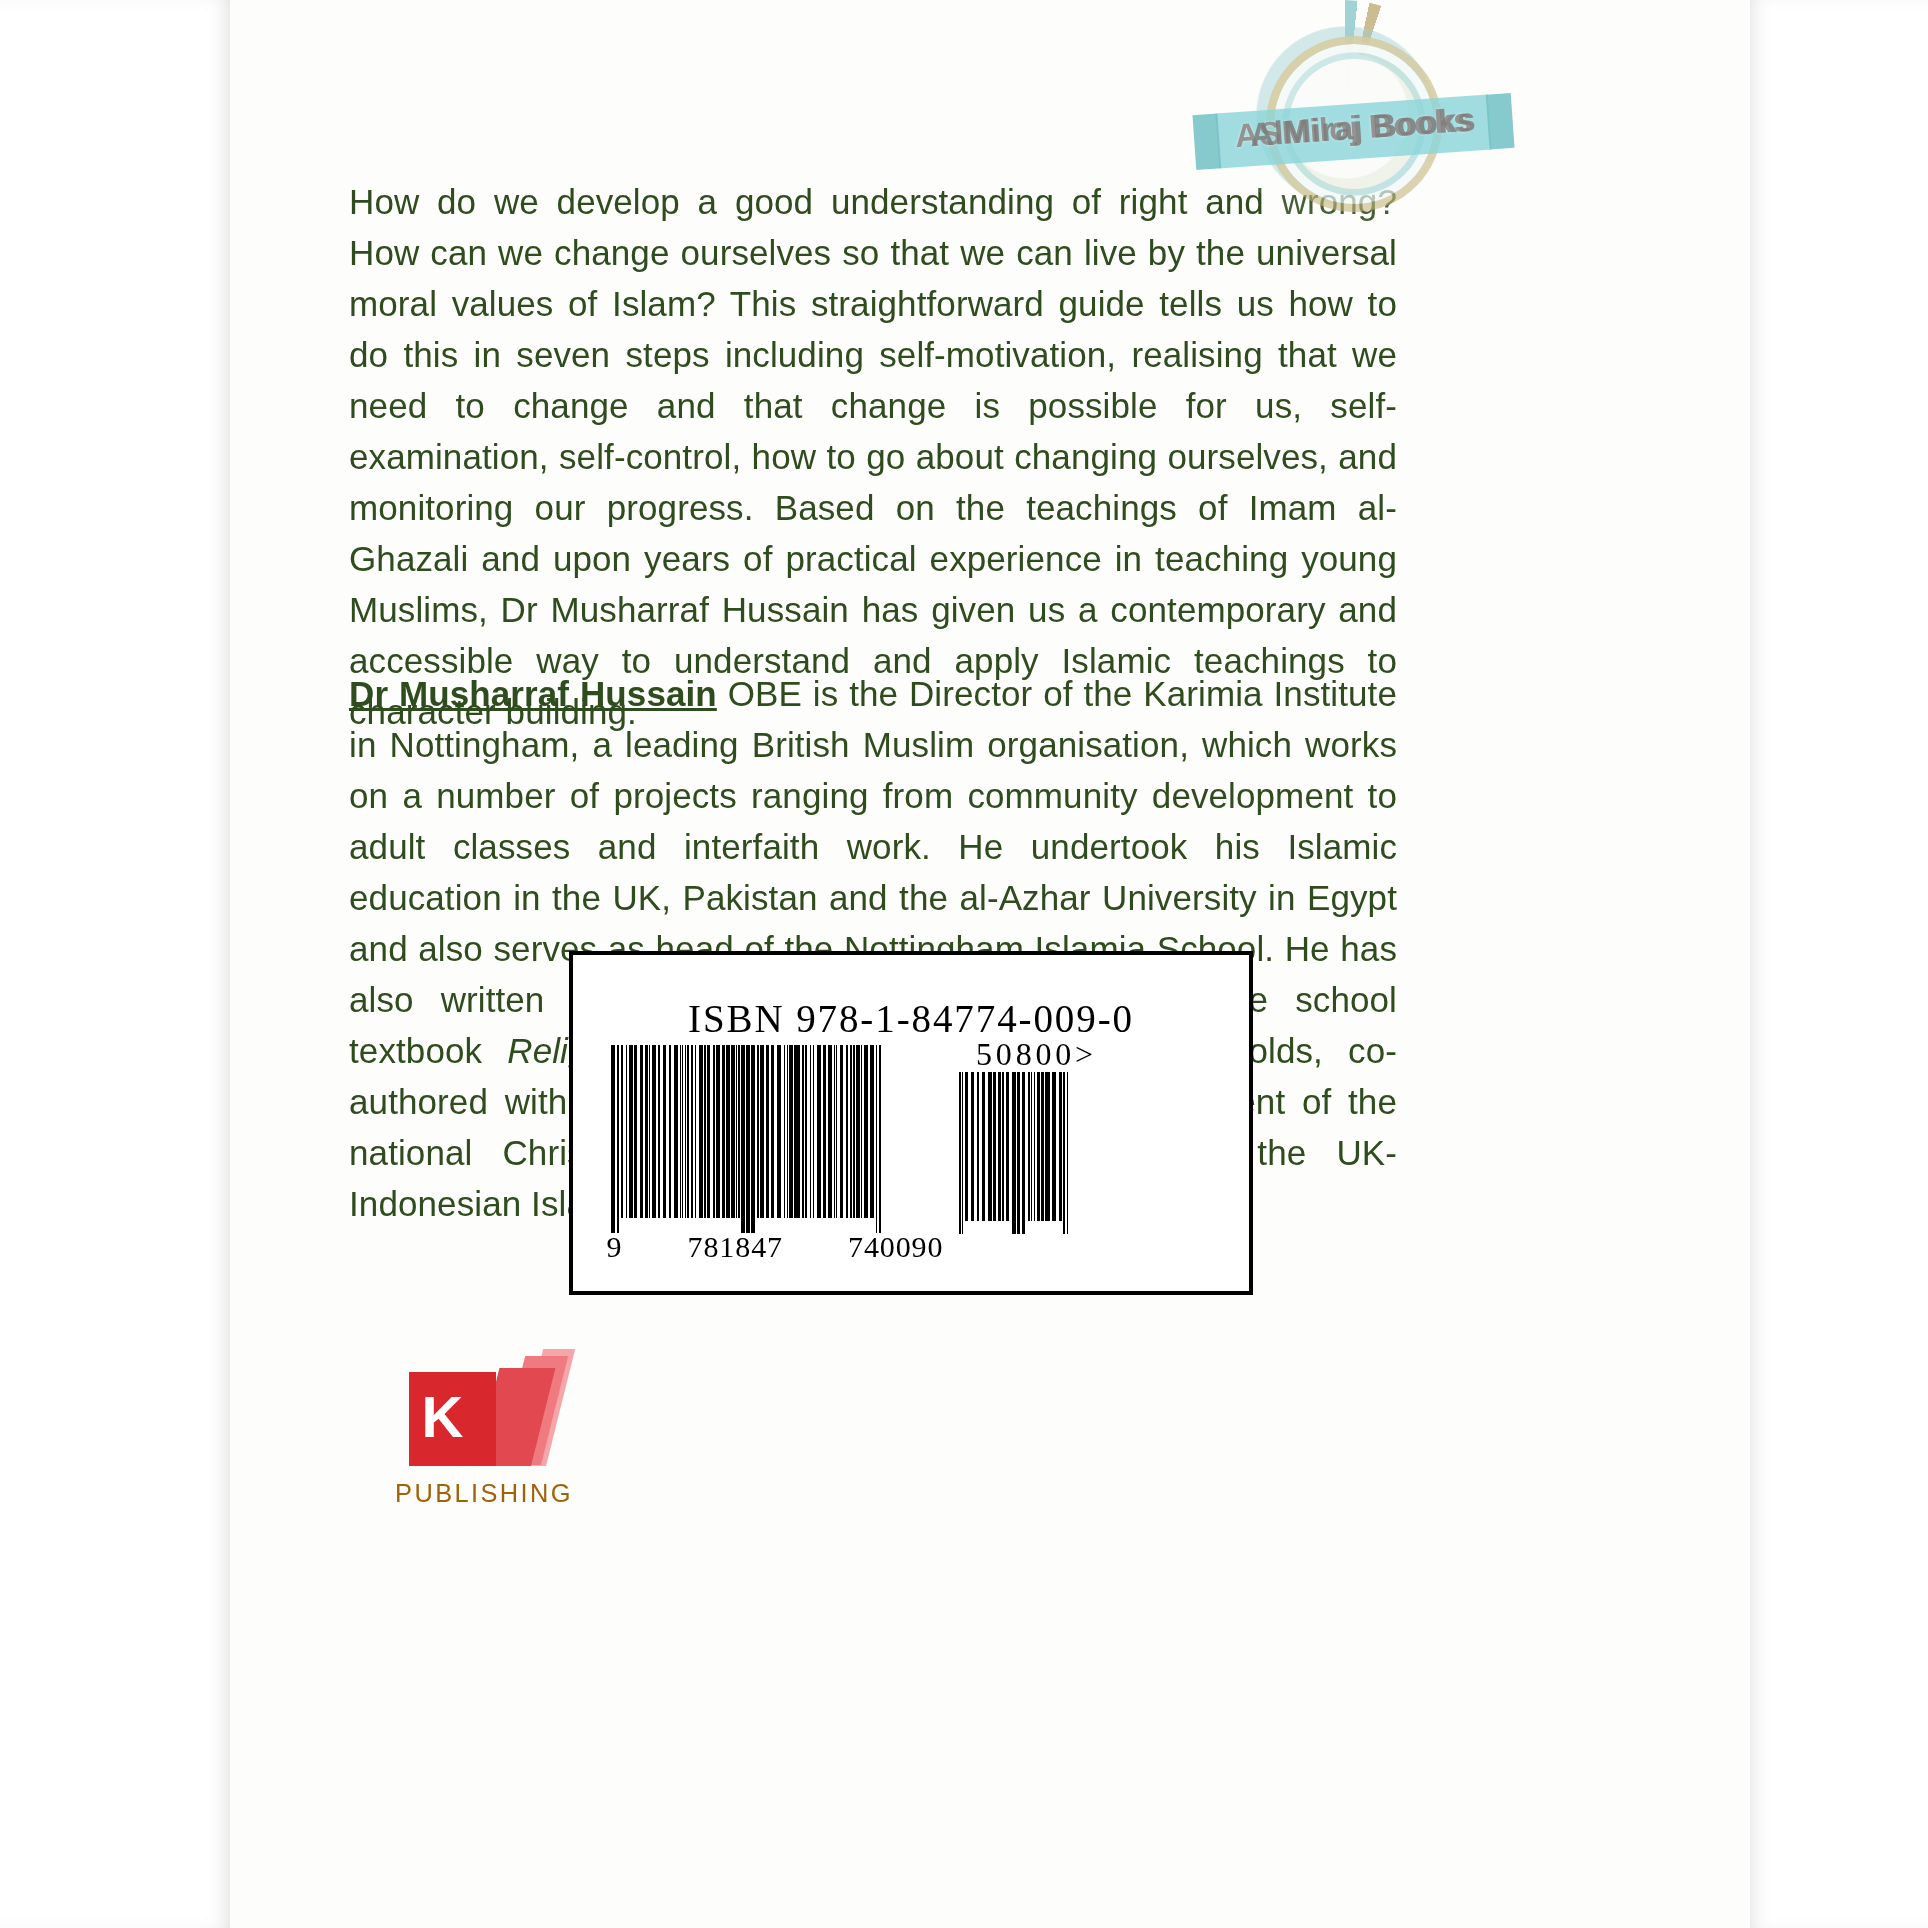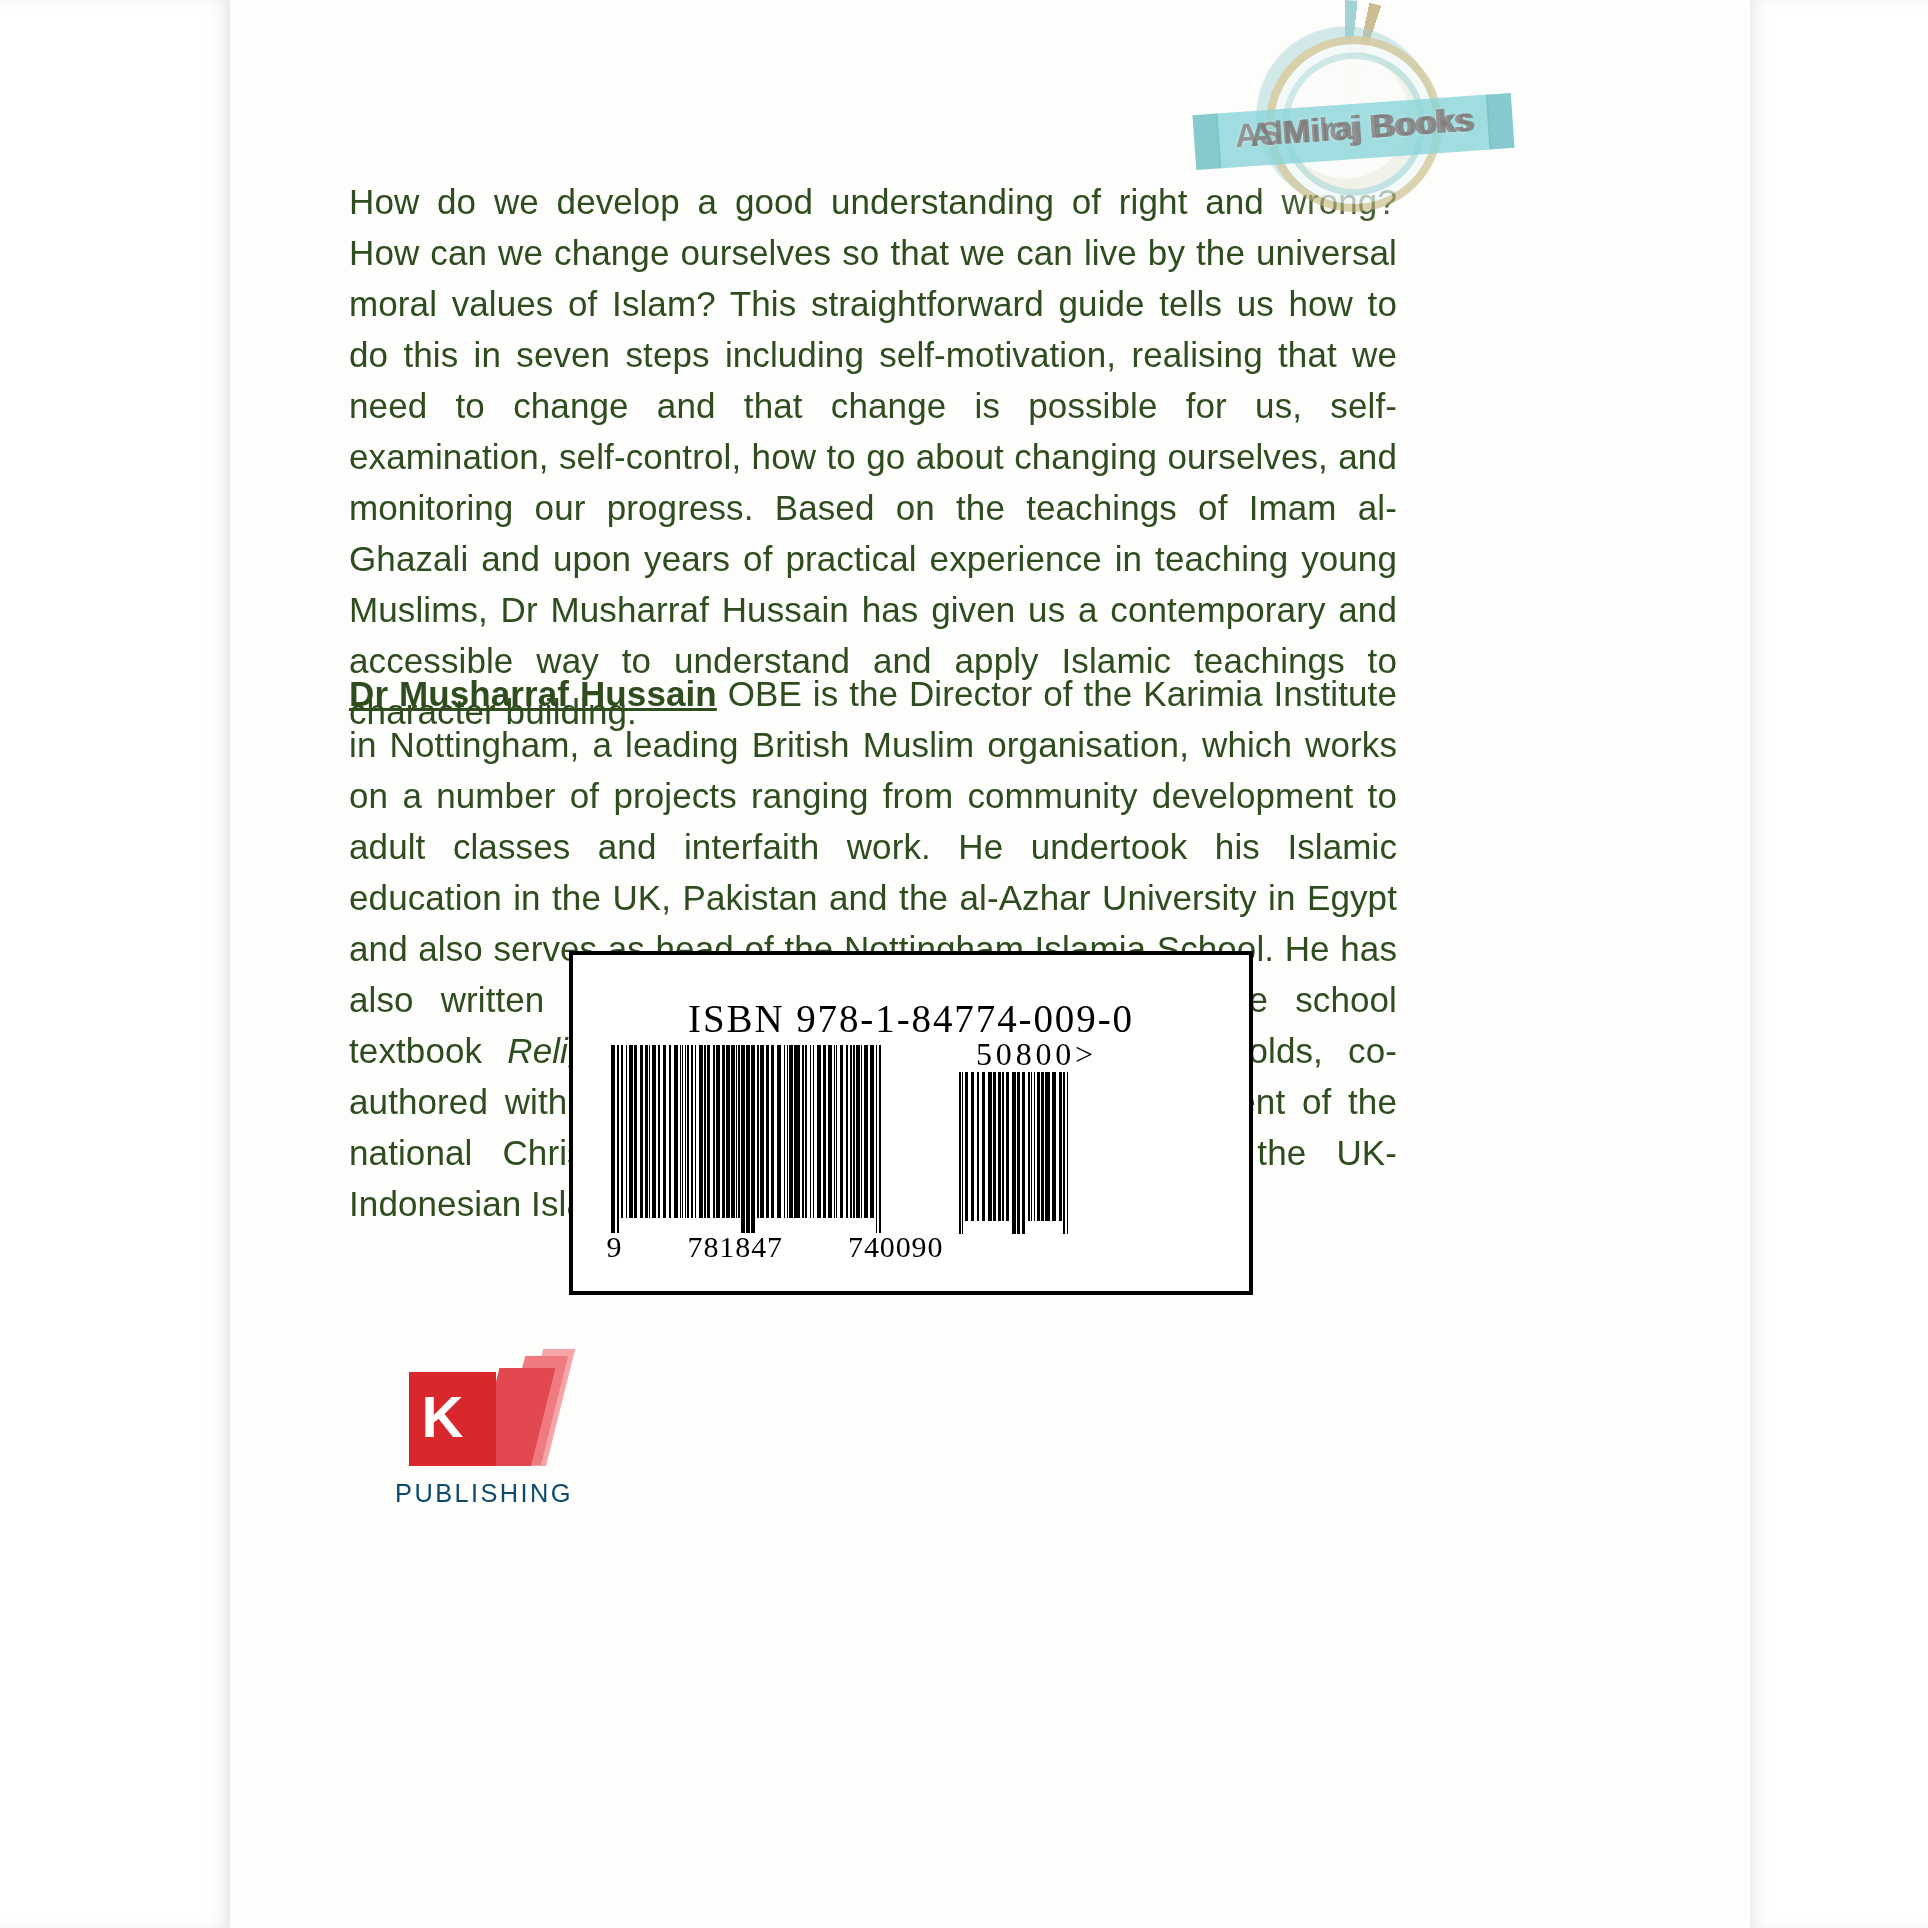--- a/index.html
+++ b/index.html
@@ -112,21 +112,21 @@
   .kp3 { left: 105px; top: 1.9px;  width: 32px; height: 117px; background:#f6a5a8; transform: skewX(-14deg); }
 
   .kube-name {
     color: #d9272e;
     font-size: 49px;
     font-weight: bold;
     letter-spacing: 1.4px;
     line-height: 55px;
   }
   .kube-sub {
-    color: #0c4a6e;
+    color: #a16207;
     font-size: 25.4px;
     letter-spacing: 2.4px;
     line-height: 32px;
   }
 
   
   .barcode-box {
     position: absolute;
     left: 339px;
     top: 951px;

